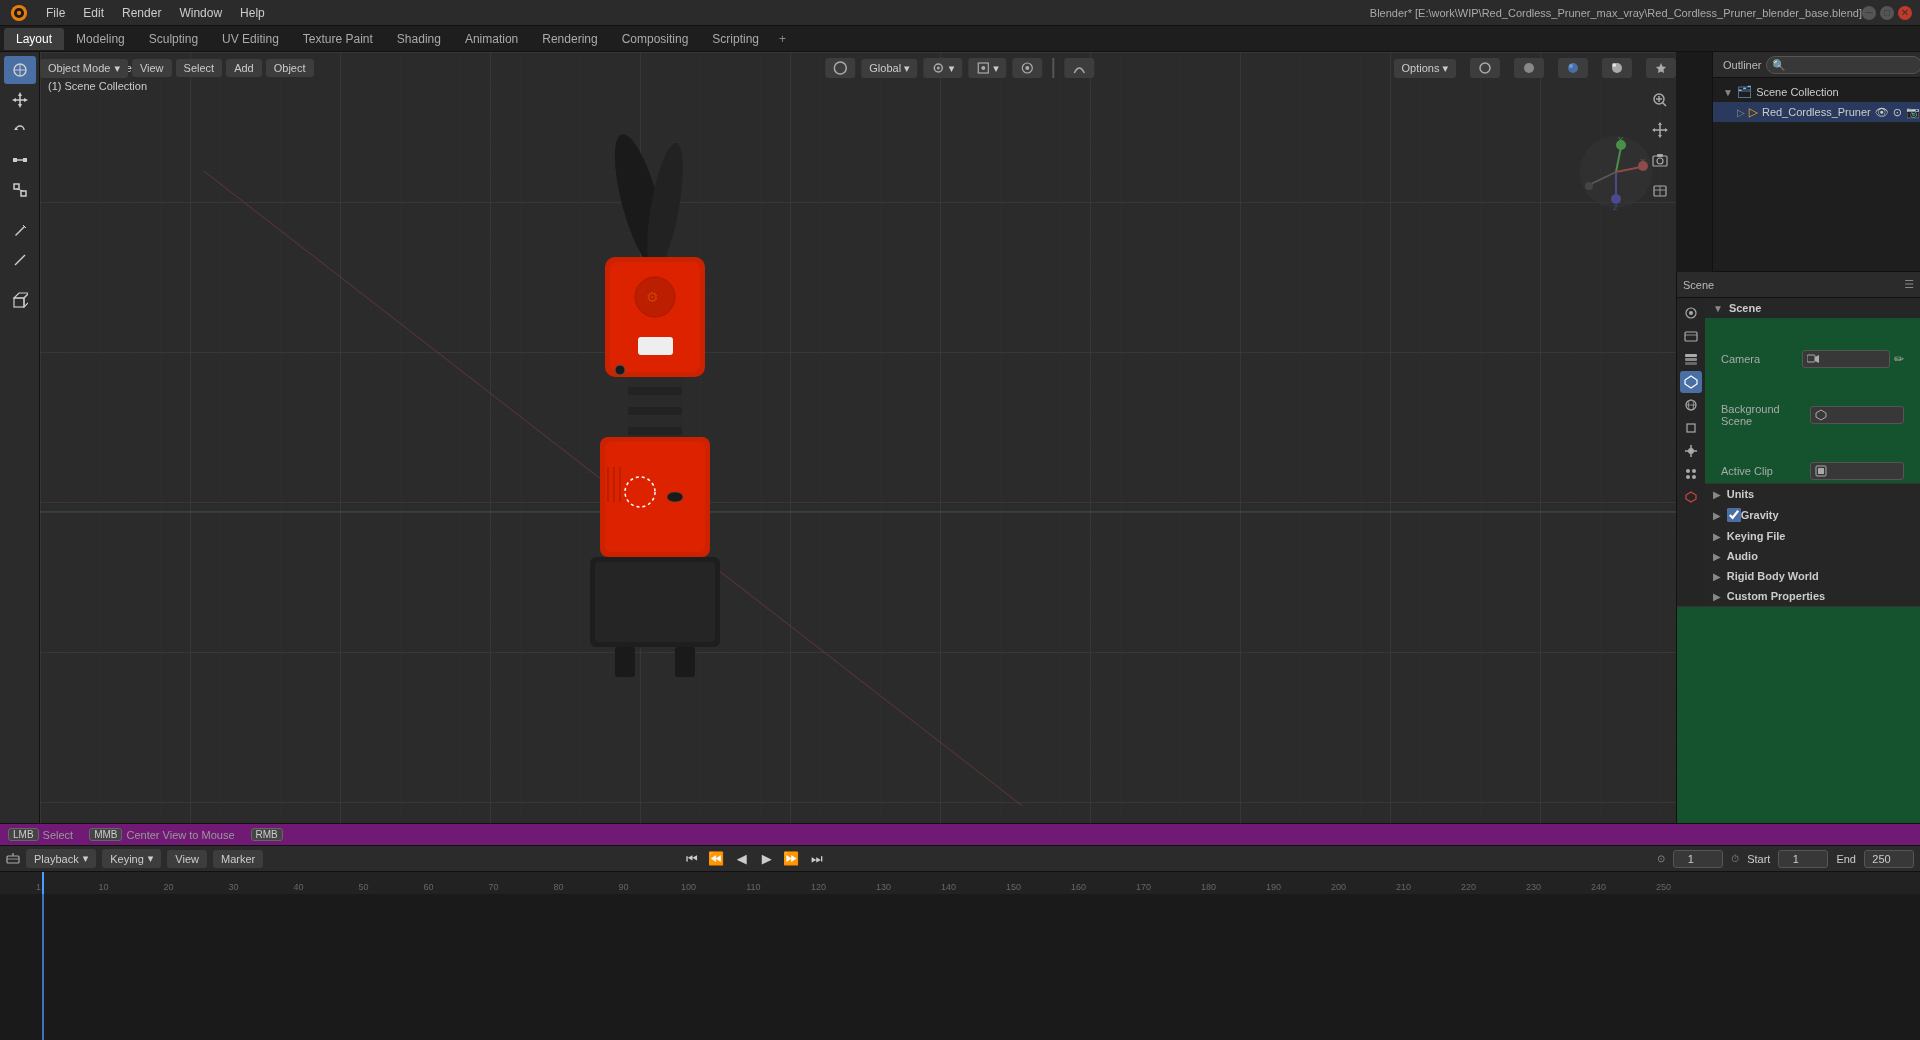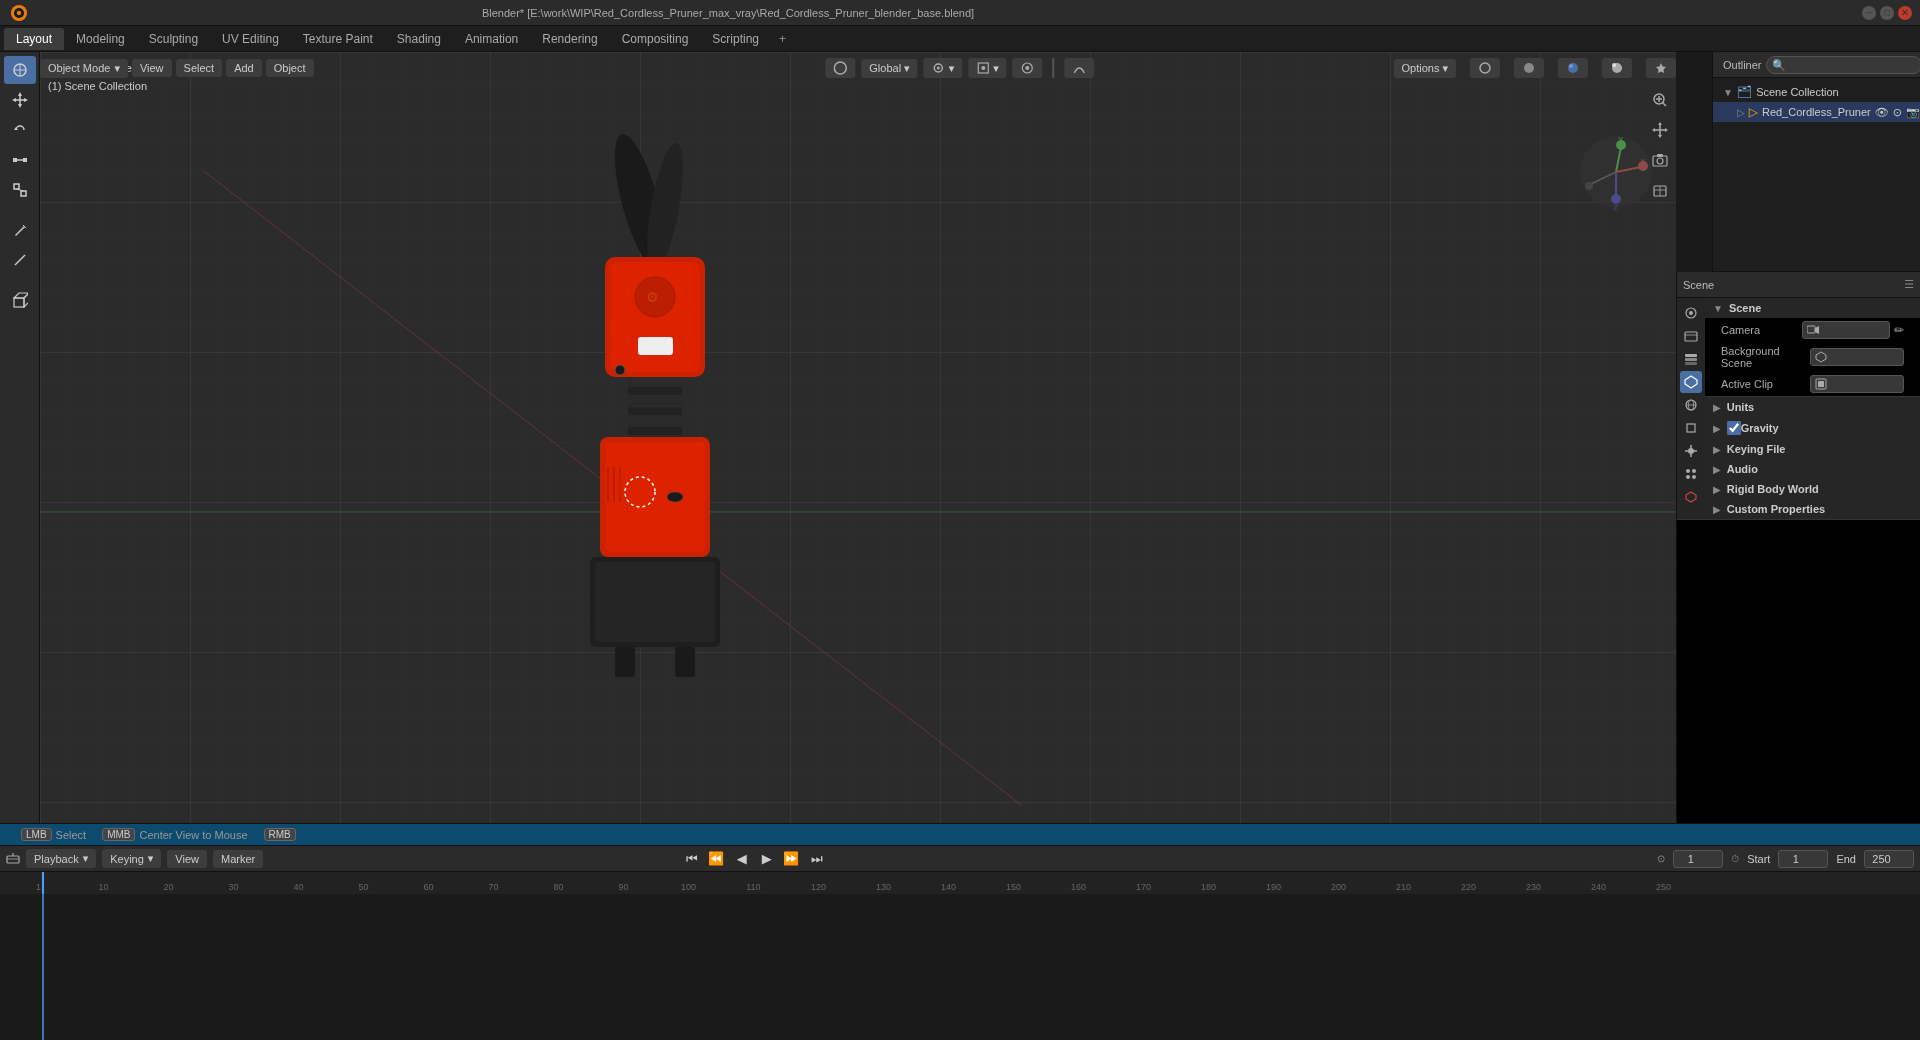--- a/index.html
+++ b/index.html
@@ -295,21 +295,21 @@
     .outliner-icon { font-size: 12px; color: #aaa; }
     .outliner-text { font-size: 11px; color: #ccc; }
 
     
     #properties {
       position: absolute;
       top: 272px;
       right: 0;
       width: 244px;
       bottom: 195px;
-      background: #000000;
+      background: #14532d;
       border-left: 1px solid #111;
       overflow-y: auto;
     }
     #properties-header {
       height: 26px;
       background: #2b2b2b;
       display: flex;
       align-items: center;
       padding: 0 6px;
       border-bottom: 1px solid #111;
@@ -346,20 +346,21 @@
     .prop-section-arrow {
       margin-right: 6px;
       color: #888;
       font-size: 10px;
     }
     .prop-row {
       display: flex;
       align-items: center;
       padding: 3px 16px;
       gap: 4px;
+      margin-top: 29px;
     }
     .prop-label {
       flex: 1;
       font-size: 11px;
       color: #aaa;
     }
     .prop-value {
       flex: 1;
       height: 18px;
       background: #383838;
@@ -445,24 +446,24 @@
       position: relative;
     }
 
     
     #status-bar {
       position: absolute;
       bottom: 195px;
       left: 0;
       right: 0;
       height: 22px;
-      background: #0c4a6e;
-      display: flex;
-      align-items: center;
-      padding: 0 21px;
+      background: #701a75;
+      display: flex;
+      align-items: center;
+      padding: 0 8px;
       gap: 16px;
       font-size: 11px;
       color: #999;
       border-top: 1px solid #111;
       z-index: 90;
     }
     .status-item {
       display: flex;
       align-items: center;
       gap: 4px;
@@ -506,20 +507,27 @@
 </head>
 <body>
 
 <div id="top-menu">
   <div class="app-logo">
     <svg width="18" height="18" viewBox="0 0 100 100">
       <circle cx="50" cy="50" r="45" fill="#e87d0d"></circle>
       <circle cx="50" cy="50" r="28" fill="#1a1a1a"></circle>
       <circle cx="50" cy="50" r="12" fill="#e87d0d"></circle>
     </svg>
+  </div>
+  <div class="menu-items">
+    <span class="menu-item">File</span>
+    <span class="menu-item">Edit</span>
+    <span class="menu-item">Render</span>
+    <span class="menu-item">Window</span>
+    <span class="menu-item">Help</span>
   </div>
   <div class="title-bar">Blender* [E:\work\WIP\Red_Cordless_Pruner_max_vray\Red_Cordless_Pruner_blender_base.blend]</div>
   <div class="window-controls">
     <div class="win-btn" style="background:#555">─</div>
     <div class="win-btn" style="background:#555">□</div>
     <div class="win-btn" style="background:#c0392b">✕</div>
   </div>
 </div>
 
 <div id="workspace-tabs">

